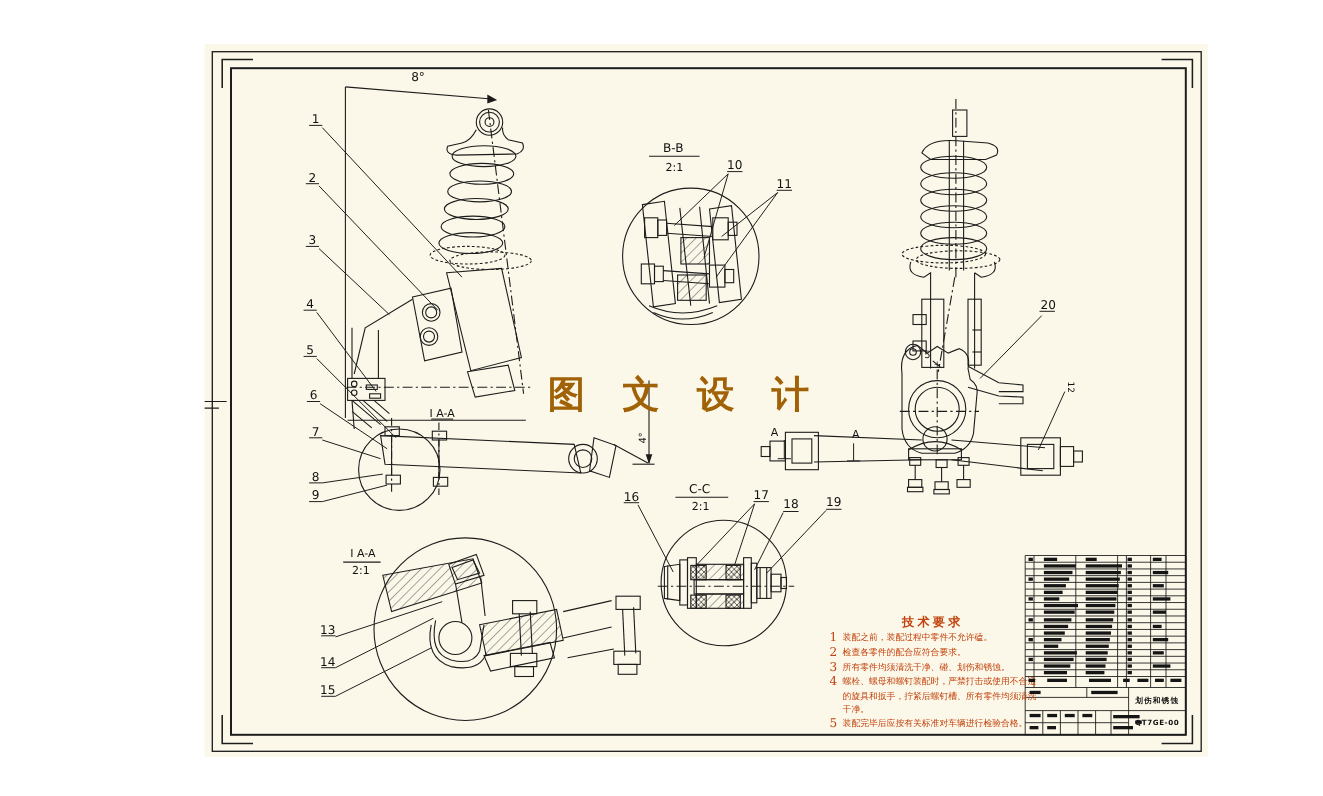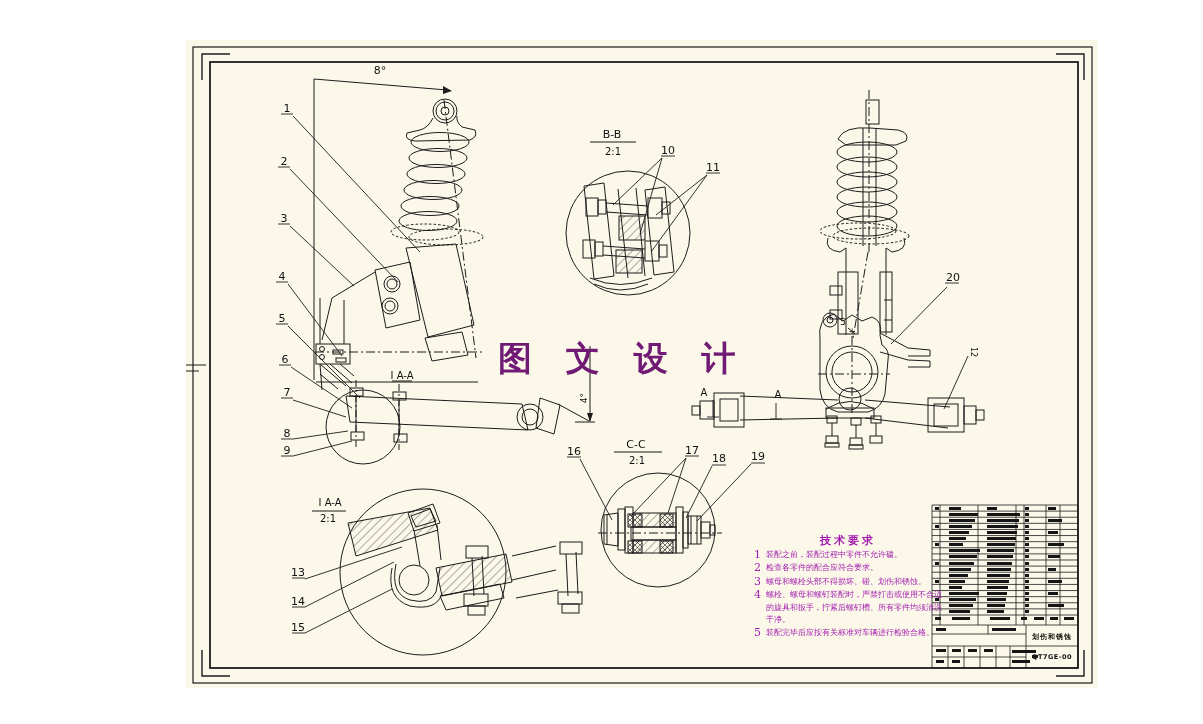--- a/index.html
+++ b/index.html
@@ -1,22 +1,22 @@
 <!DOCTYPE html>
 <html><head>
 <meta charset="utf-8">
 <style>
   html,body{margin:0;padding:0;background:#ffffff;}
   #page{position:relative;width:1203px;height:724px;background:#ffffff;overflow:hidden;
         font-family:"DejaVu Sans",sans-serif;}
   #sheet{position:absolute;left:186px;top:40px;width:912px;height:648px;background:#fbf8e9;}
   svg{position:absolute;left:0;top:0;}
-  .wm{position:absolute;left:498px;top:336px;width:260px;color:#701a75;
+  .wm{position:absolute;left:498px;top:336px;width:260px;color:#a16207;
       font-family:"DejaVu Serif",serif;font-size:34px;font-weight:600;letter-spacing:11px;white-space:nowrap;}
-  .tech{position:absolute;left:754px;top:533px;width:188px;color:#a21caf;}
+  .tech{position:absolute;left:754px;top:558px;width:188px;color:#c2410c;}
   .tech-title{text-align:center;font-size:11px;font-weight:bold;letter-spacing:3px;font-family:"DejaVu Serif",serif;}
   .tech-item{display:flex;gap:4px;font-size:8px;line-height:1.55;margin-top:1px;}
   .tech-item .no{font-size:11px;line-height:1.1;font-family:"DejaVu Serif",serif;flex:0 0 8px;}
   .tech-item .tx{flex:1;}
   .sm{position:absolute;height:3px;background:#151515;}
   .tb-name{position:absolute;width:52px;text-align:center;color:#111;font-size:7px;font-weight:bold;letter-spacing:1px;}
   .tb-code{position:absolute;width:52px;text-align:center;color:#111;font-size:6.5px;font-weight:bold;letter-spacing:0.5px;}
 </style>
 </head>
 <body>
@@ -384,21 +384,21 @@
     <div class="tech-item">
       <span class="no">1</span>
       <span class="tx">装配之前，装配过程中零件不允许磕。</span>
       </div>
     <div class="tech-item">
       <span class="no">2</span>
       <span class="tx">检查各零件的配合应符合要求。</span>
       </div>
     <div class="tech-item">
       <span class="no">3</span>
-      <span class="tx">螺母和螺栓头部不得损坏、碰、划伤和锈蚀。</span>
+      <span class="tx">所有零件均须清洗干净、碰、划伤和锈蚀。</span>
       </div>
     <div class="tech-item">
       <span class="no">4</span>
       <span class="tx">螺栓、螺母和螺钉装配时，严禁打击或使用不合适的旋具和扳手，拧紧后螺钉槽、所有零件均须清洗干净。</span>
       </div>
     <div class="tech-item">
       <span class="no">5</span>
       <span class="tx">装配完毕后应按有关标准对车辆进行检验合格。</span>
       </div>
   </div>

